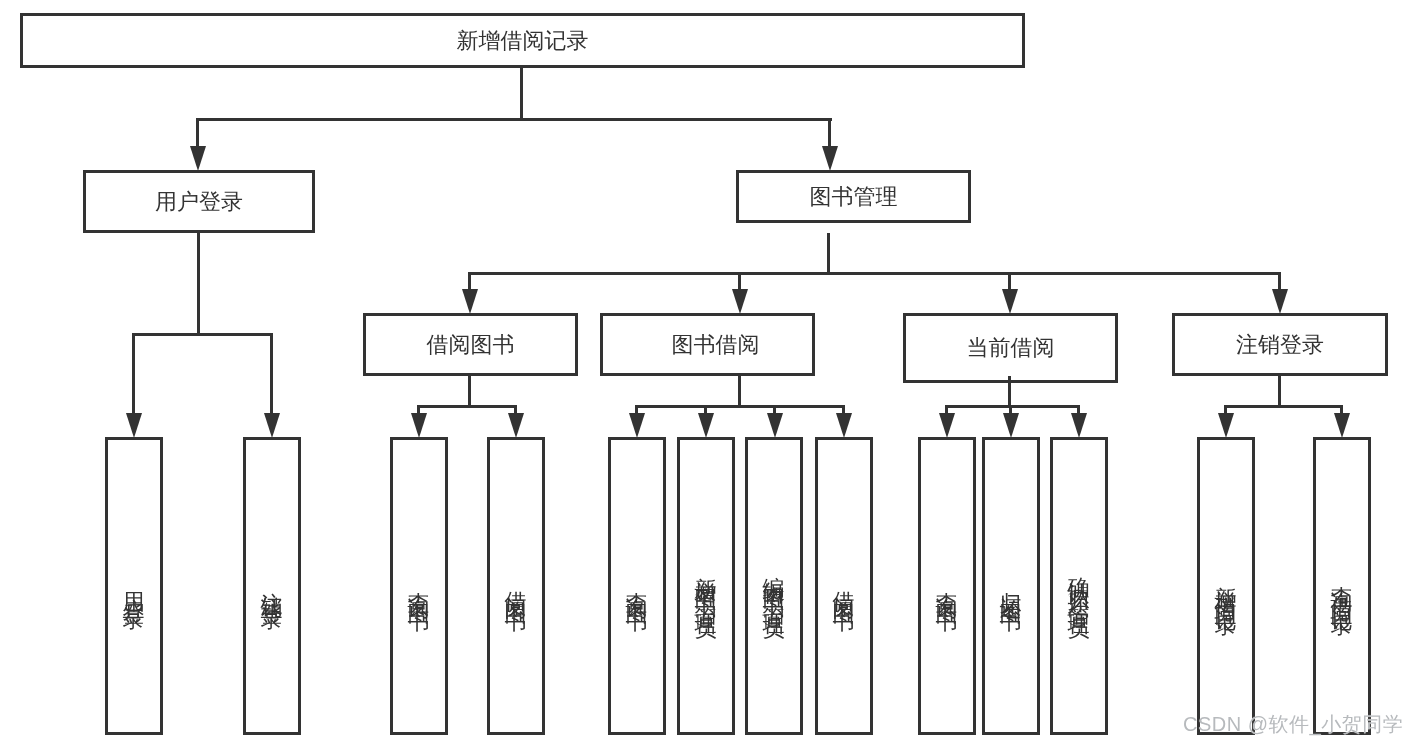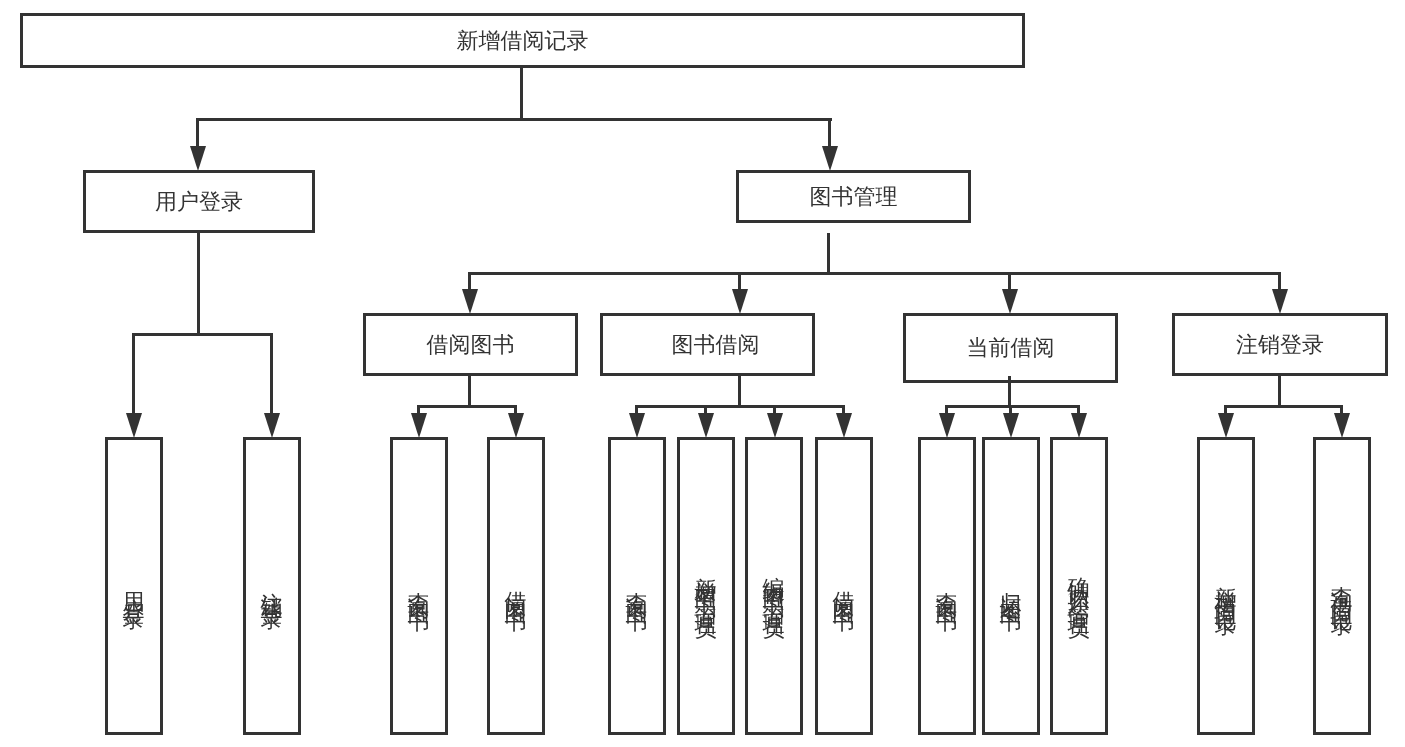--- a/index.html
+++ b/index.html
@@ -155,14 +155,15 @@
     <span class="vtext">确认归还（管理员）</span>
   </div>
 
   <div class="node" style="left:1197px;top:437px;width:58px;height:298px;">
     <span class="vtext">新增借阅记录</span>
   </div>
   <div class="node" style="left:1313px;top:437px;width:58px;height:298px;">
     <span class="vtext">查询借阅记录</span>
   </div>
 
+  <div class="watermark">CSDN @软件_小贺同学</div>
 
 </div>
 
 </body></html>

